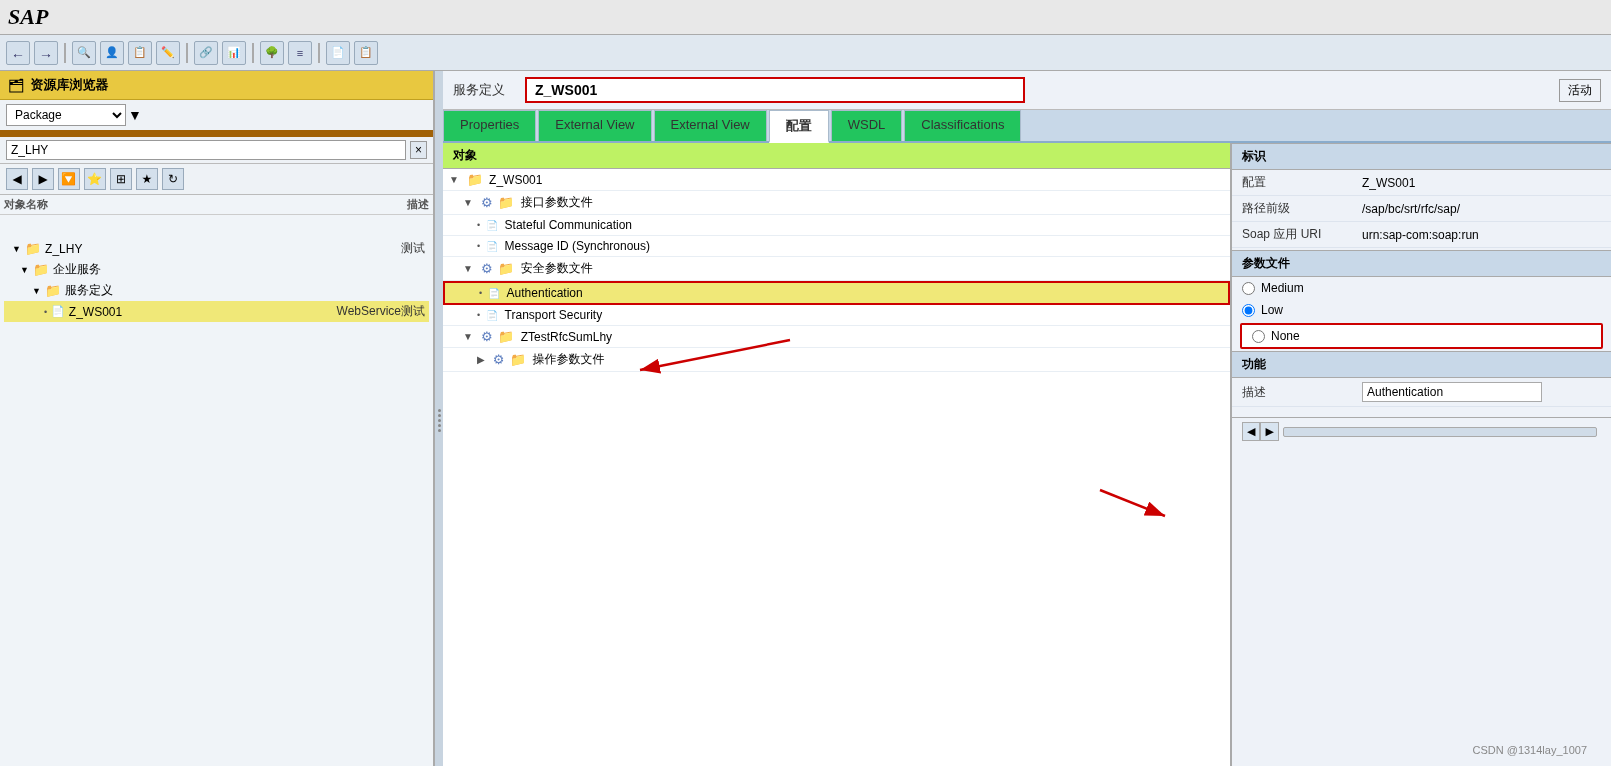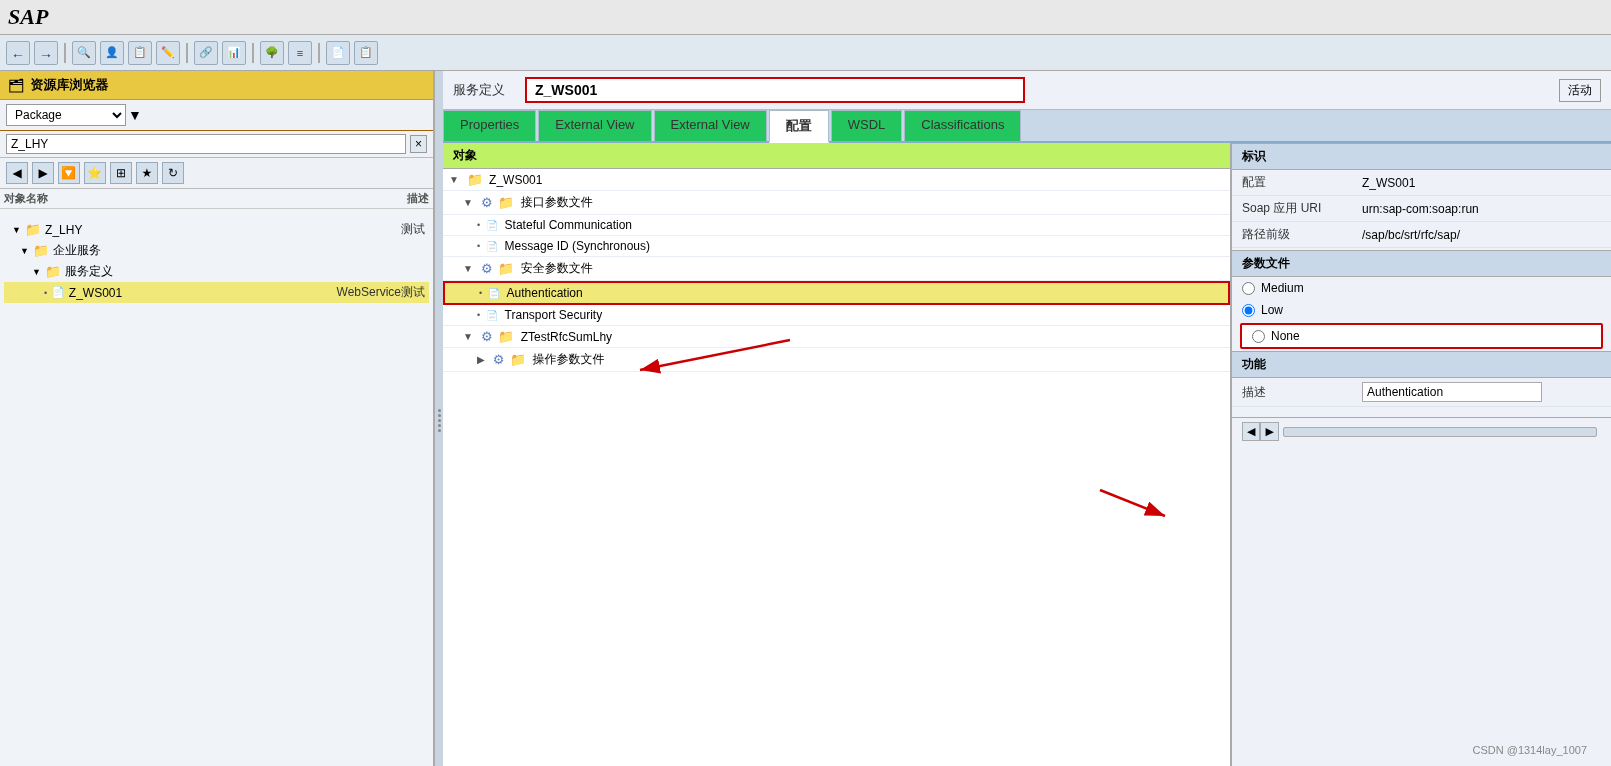--- a/index.html
+++ b/index.html
@@ -13,28 +13,28 @@
     #toolbar { background: #e0e8f0; border-bottom: 1px solid #aaa; padding: 3px 6px; display: flex; align-items: center; gap: 4px; height: 36px; }
     .tb-btn { width: 24px; height: 24px; background: #d4e0ec; border: 1px solid #9ab; display: flex; align-items: center; justify-content: center; cursor: pointer; font-size: 14px; color: #336; border-radius: 2px; }
     .tb-sep { width: 2px; height: 20px; background: #aaa; margin: 0 2px; }
 
     
     #main { display: flex; height: calc(766px - 36px - 32px); }
 
     
     #left-panel { width: 435px; min-width: 435px; background: #f0f4f8; border-right: 2px solid #aaa; display: flex; flex-direction: column; }
     #left-header { background: #e8c840; padding: 5px 8px; font-weight: bold; font-size: 13px; display: flex; align-items: center; gap: 6px; border-bottom: 1px solid #c0a020; }
-    #search-bar { display: flex; align-items: center; padding: 4px 6px; border-bottom: 1px solid #a16207; background: #eef2f6; }
+    #search-bar { display: flex; align-items: center; padding: 4px 6px; border-bottom: 7px solid #a16207; background: #eef2f6; }
     #search-dropdown { border: 1px solid #999; background: #fff; padding: 2px 4px; font-size: 12px; width: 120px; }
     #filter-bar { padding: 4px 6px; border-bottom: 1px solid #bbb; display: flex; align-items: center; gap: 4px; background: #eef2f6; }
     .filter-btn { width: 22px; height: 22px; background: #d4e0ec; border: 1px solid #9ab; display: flex; align-items: center; justify-content: center; cursor: pointer; font-size: 12px; }
 
     
     #left-tree { padding: 4px; overflow-y: auto; flex: 1; }
-    .tree-section-header { font-weight: bold; font-size: 11px; color: #555; padding: 2px 4px; border-bottom: 1px solid #ccc; margin-bottom: 6px; display: flex; justify-content: space-between; }
+    .tree-section-header { font-weight: bold; font-size: 11px; color: #555; padding: 2px 4px; border-bottom: 1px solid #ccc; margin-bottom: 19px; display: flex; justify-content: space-between; }
     .tree-item { padding: 2px 4px 2px 8px; cursor: pointer; display: flex; align-items: center; gap: 4px; font-size: 12px; }
     .tree-item.selected { background: #f0e878; }
     .tree-item.indent1 { padding-left: 16px; }
     .tree-item.indent2 { padding-left: 28px; }
     .tree-item.indent3 { padding-left: 40px; }
     .tree-folder-icon { color: #d4a820; font-size: 13px; }
     .tree-file-icon { color: #4060a0; font-size: 11px; }
     .tree-label { font-size: 12px; }
     .tree-desc { margin-left: auto; font-size: 12px; color: #333; }
 
@@ -295,26 +295,26 @@
 
         <div class="rs-section">
           <div class="rs-section-header">
             <span>标识</span>
           </div>
           <div class="rs-row">
             <span class="rs-label">配置</span>
             <span class="rs-value">Z_WS001</span>
           </div>
           <div class="rs-row">
+            <span class="rs-label">路径前级</span>
+            <span class="rs-value">/sap/bc/srt/rfc/sap/</span>
+          </div>
+          <div class="rs-row">
             <span class="rs-label">Soap 应用 URI</span>
             <span class="rs-value">urn:sap-com:soap:run</span>
-          </div>
-          <div class="rs-row">
-            <span class="rs-label">路径前级</span>
-            <span class="rs-value">/sap/bc/srt/rfc/sap/</span>
           </div>
         </div>
 
         <div class="rs-section">
           <div class="rs-section-header">
             <span>参数文件</span>
           </div>
 
 
           <div class="radio-row">

